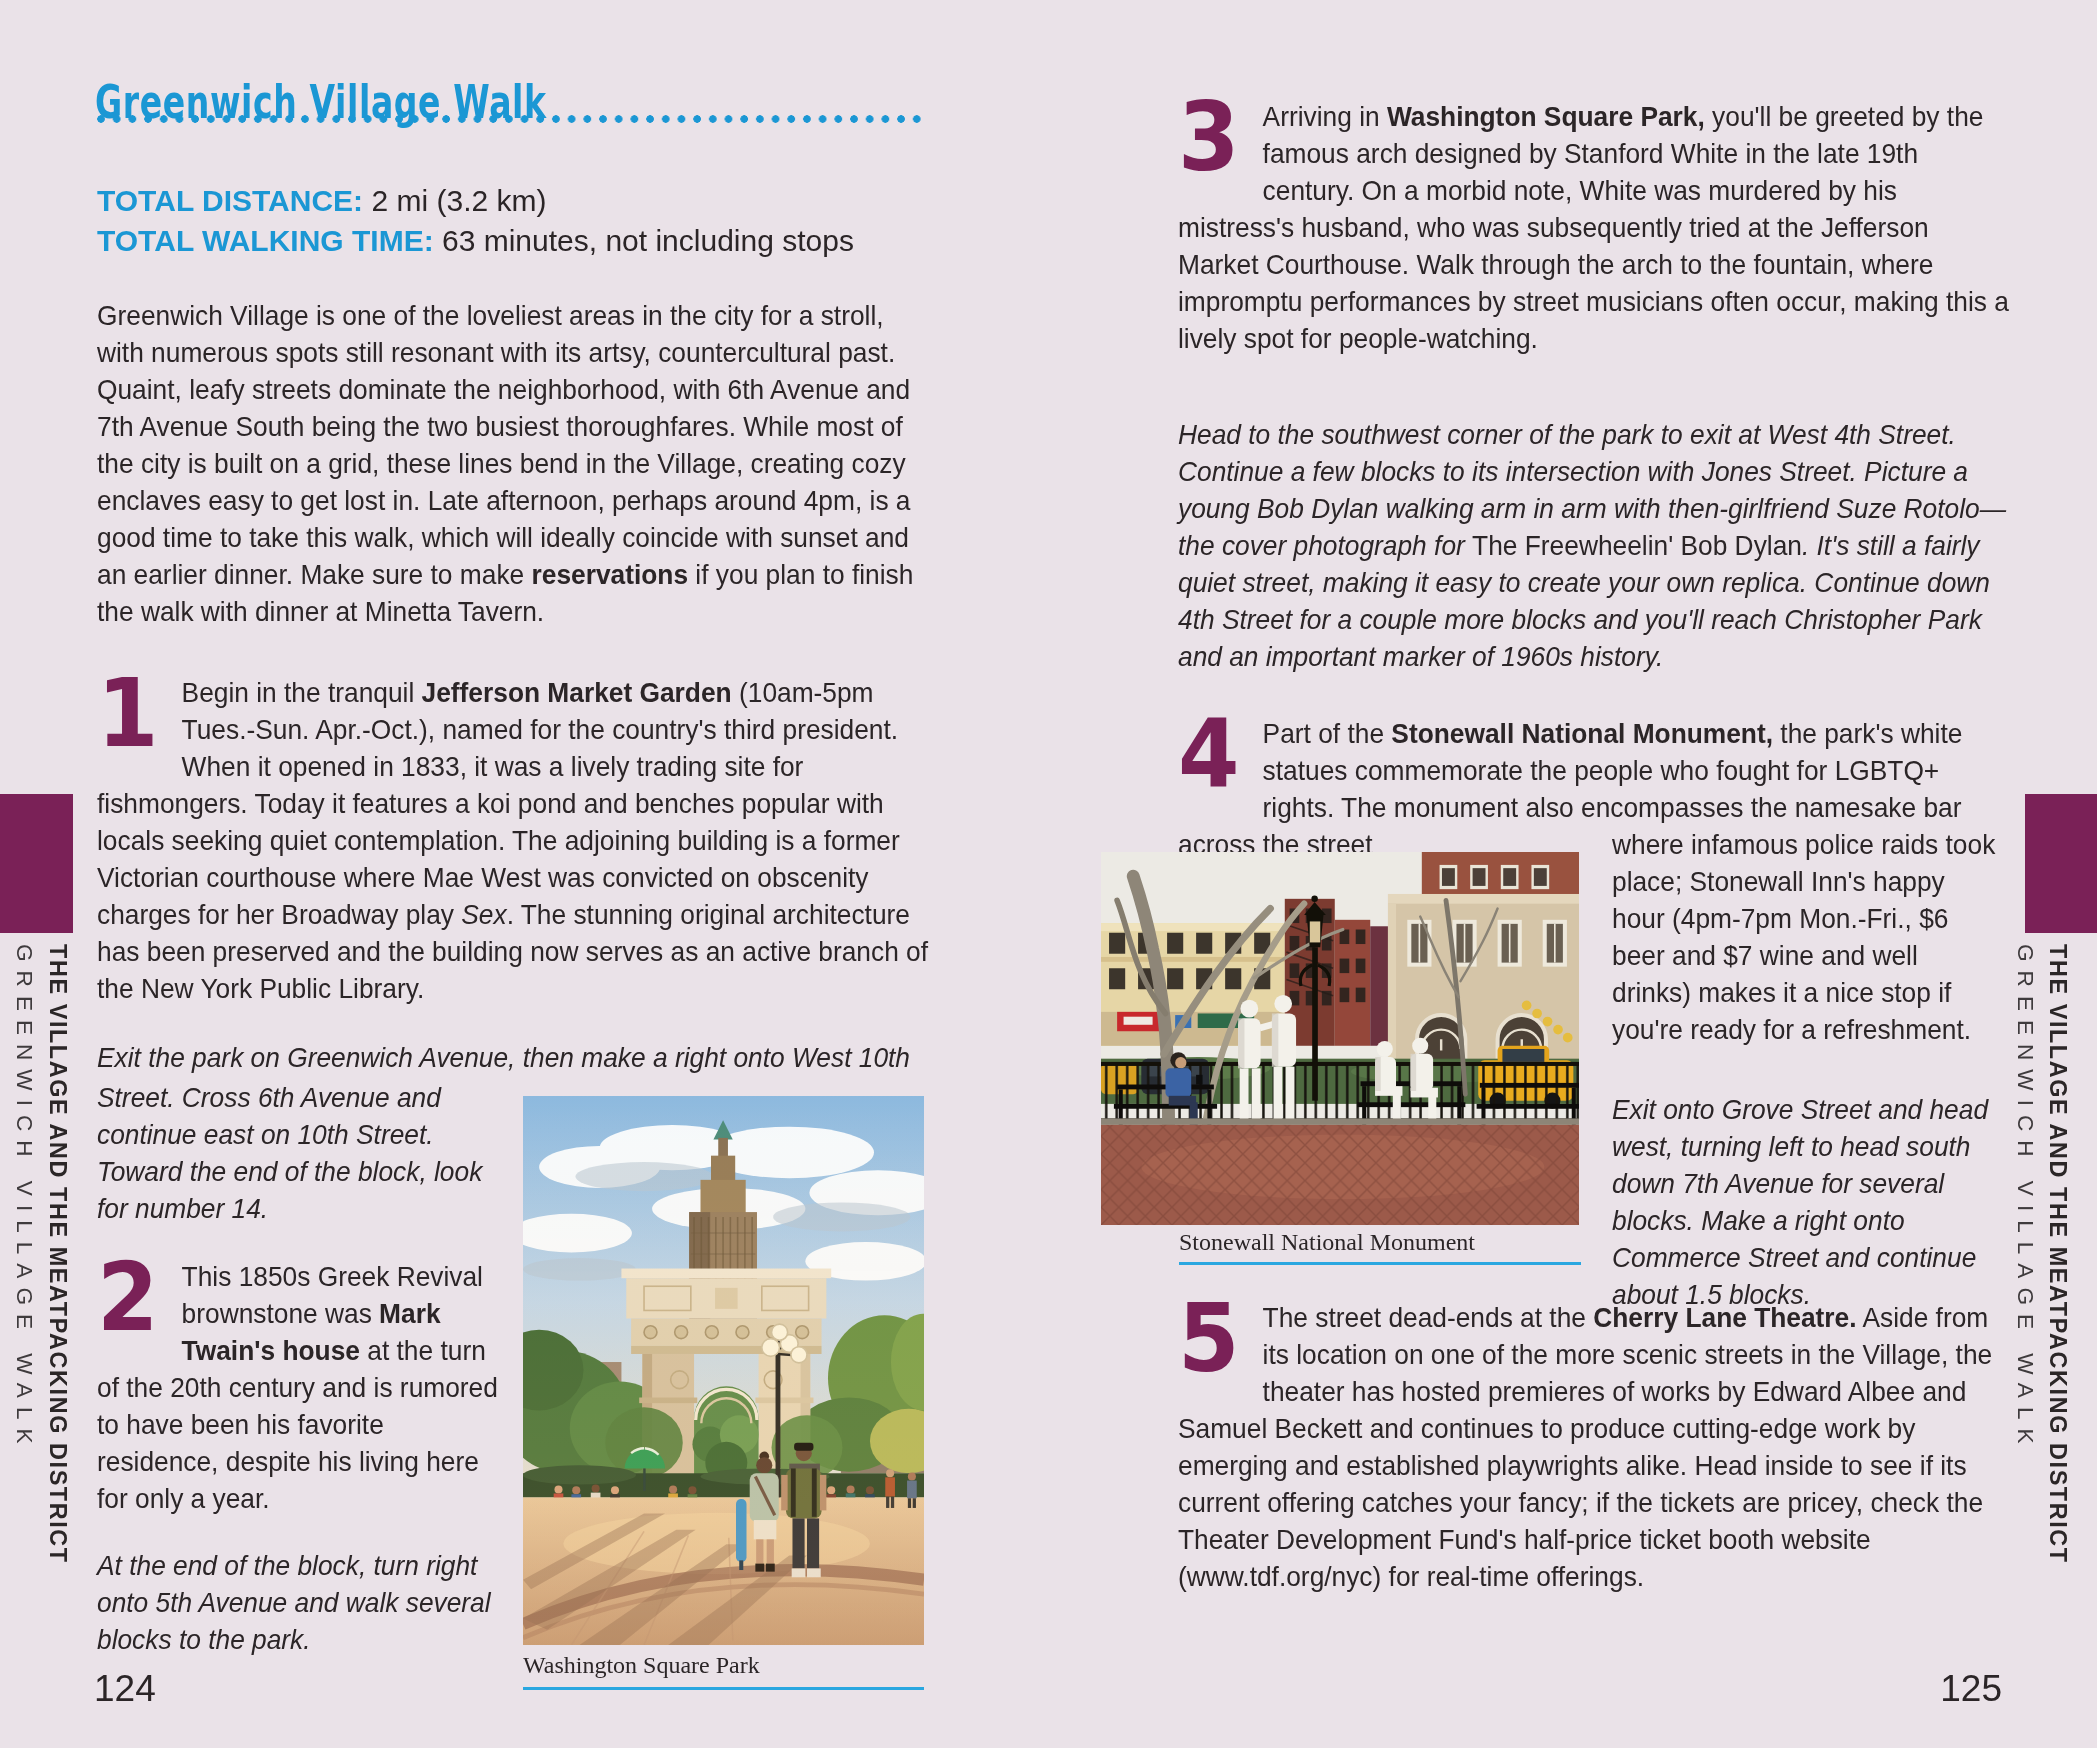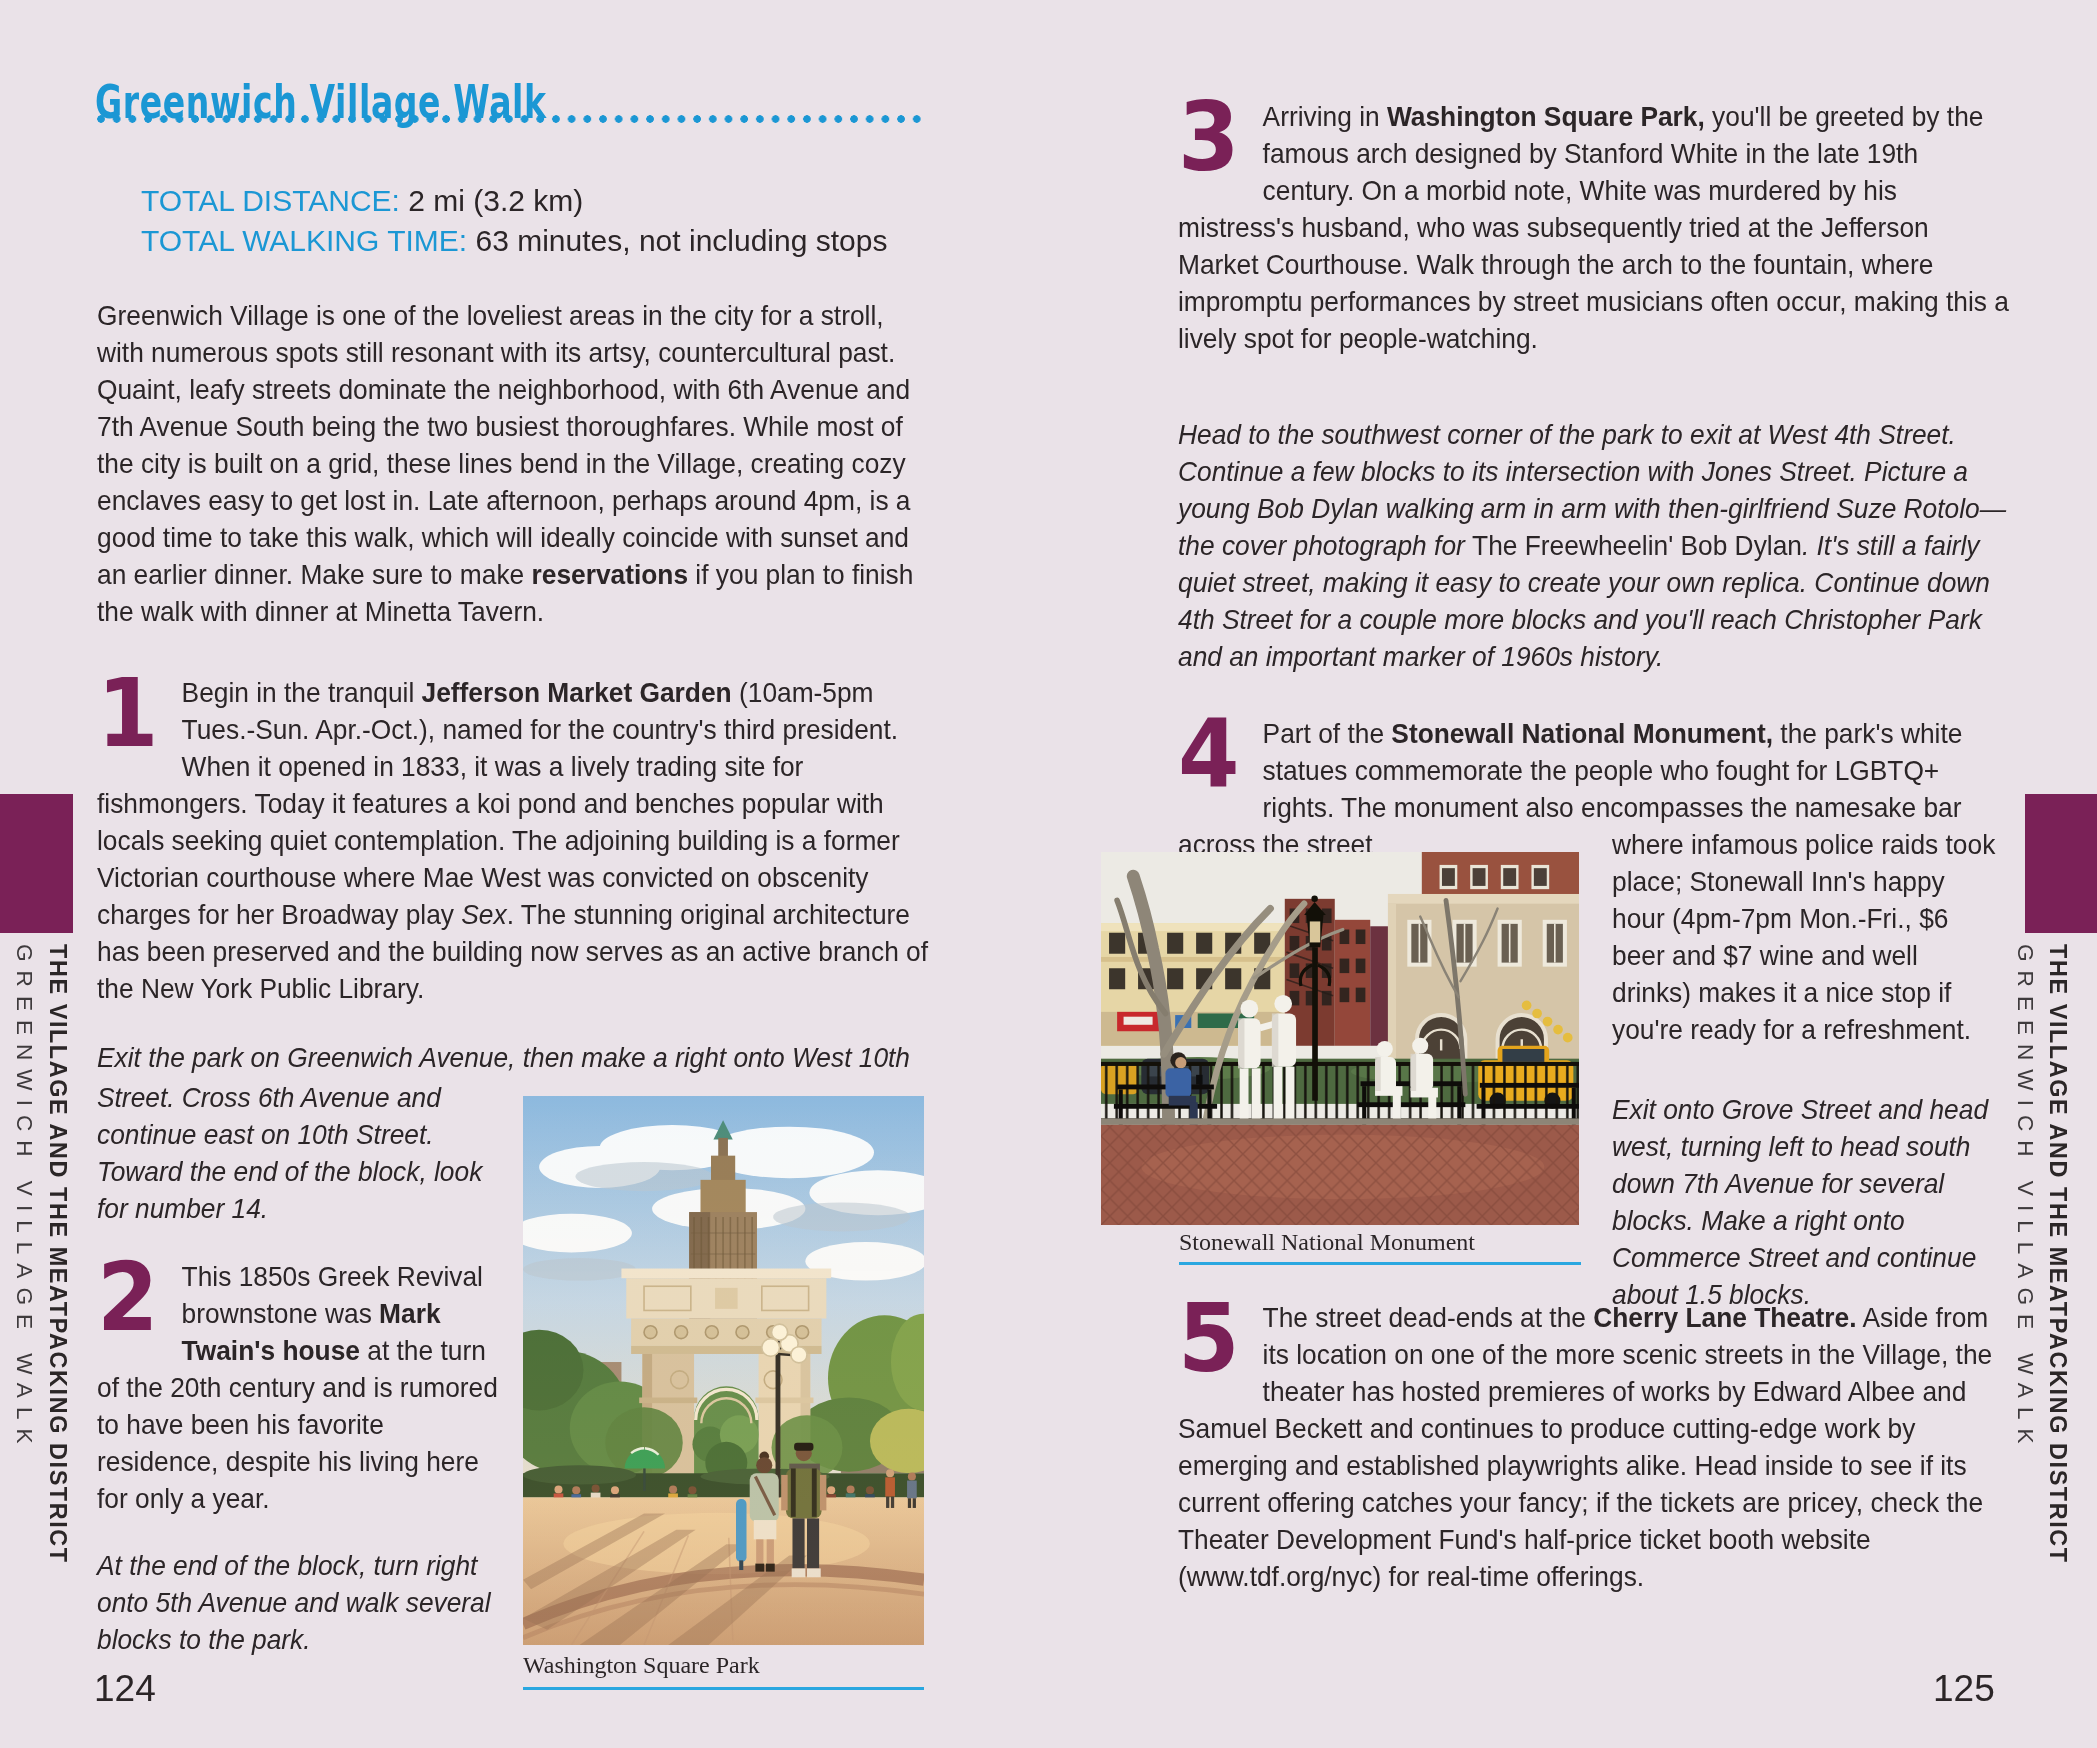--- a/index.html
+++ b/index.html
@@ -19,21 +19,21 @@
   .stepnum{float:left;width:90px;height:77px;font-family:"DejaVu Sans","Liberation Sans",sans-serif;
            font-weight:800;font-size:94px;line-height:79px;color:var(--plum,#7A2157);letter-spacing:-3.2px;}
 
   .gv-title{position:absolute;left:95px;top:44px;font-family:"DejaVu Sans","Liberation Sans",sans-serif;
             font-weight:800;font-size:46px;color:var(--accent_blue,#1B97D4);white-space:nowrap;
             transform:scaleX(.72);transform-origin:0 0;letter-spacing:0.8px;}
   .dotted-rule{position:absolute;left:97px;top:115px;width:826px;height:9px;
                background-image:radial-gradient(circle at 4px 4px,var(--accent_blue,#1B97D4) 3.5px,rgba(0,0,0,0) 4px);
                background-size:15.7px 9px;background-repeat:repeat-x;}
   .stats{position:absolute;left:97px;top:181px;font-size:30px;line-height:40px;}
-  .stat-label{color:var(--accent_blue,#1B97D4);font-weight:400;margin-left:44px;}
+  .stat-label{color:var(--accent_blue,#1B97D4);font-weight:700;}
   .stat-value{color:var(--ink,#2B2527);}
 
   .photo{position:absolute;overflow:hidden;}
   .photo svg{display:block;width:100%;height:100%;}
   .caption{position:absolute;font-size:24px;line-height:29px;color:var(--ink,#2B2527);
            border-bottom:3.2px solid var(--rule_blue,#2AA7E0);font-family:Liberation Serif, serif;}
   .pageno{position:absolute;font-size:37px;color:var(--ink,#2B2527);}
 
   .tab-block{position:absolute;width:73px;height:139px;background:var(--plum,#7A2157);}
   .vlabel{position:absolute;writing-mode:vertical-rl;white-space:nowrap;top:944px;}
@@ -503,16 +503,16 @@
       <ellipse cx="300" cy="390" rx="250" ry="40" fill="#b06a54" opacity=".5"></ellipse>
       <rect x="0" y="338" width="593" height="124" fill="url(#sbrick)"></rect>
     </svg>
   </figure>
   <figcaption class="caption" style="left:1179px;top:1228px;width:402px;padding-bottom:4.8px">Stonewall National Monument</figcaption>
 
   <section class="blk t-full" style="left:1178px;top:1299px">
     <span class="stepnum">5</span><span><span>The street dead-ends at the </span><span class="seg-b">Cherry Lane Theatre.</span><span> Aside from its location on one of the more scenic streets in the Village, the theater has hosted premieres of works by Edward Albee and Samuel Beckett and continues to produce cutting-edge work by emerging and established playwrights alike. Head inside to see if its current offering catches your fancy; if the tickets are pricey, check the Theater Development Fund's half-price ticket booth website (www.tdf.org/nyc) for real-time offerings.</span></span>
   </section>
 
-  <div class="pageno" style="left:1933px;top:1668px;width:69px;">125</div>
+  <div class="pageno" style="left:1933px;top:1668px;width:69px;text-align:right">125</div>
 
 </div>
 
 
 </body></html>

